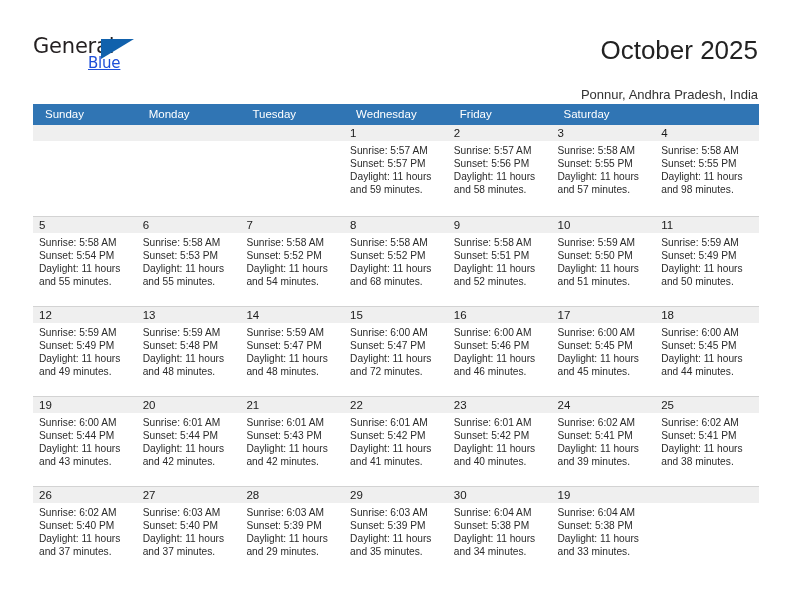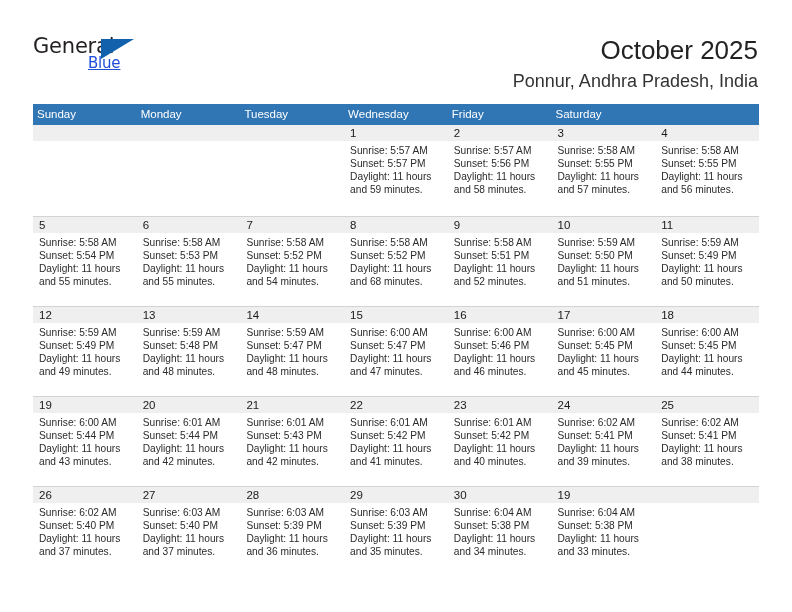--- a/index.html
+++ b/index.html
@@ -73,22 +73,22 @@
     top: 36px;
     font-size: 26px;
     color: #222222;
     text-align: center;
     white-space: nowrap;
     line-height: 1.1;
   }
   .subtitle {
     position: absolute;
     right: 34px;
-    top: 72px;
-    font-size: 18px;
+    top: 88px;
+    font-size: 13px;
     color: #333333;
     text-align: right;
     white-space: nowrap;
     line-height: 1.1;
   }
 
   
   .calendar {
     position: absolute;
     left: 33px;
@@ -100,21 +100,21 @@
     width: 726px;
     background: #3075b4;
   }
   .dow-cell {
     flex: 0 0 103.71px;
     width: 103.71px;
     height: 21px;
     line-height: 21px;
     color: #ffffff;
     font-size: 11.5px;
-    padding-left: 4px;
+    padding-left: 12px;
     box-sizing: border-box;
     overflow: hidden;
     white-space: nowrap;
   }
 
   .week-row {
     display: flex;
     width: 726px;
     height: 90px;
     border-top: 1px solid #ffffff;
@@ -224,21 +224,21 @@
               <div>Daylight: 11 hours</div>
               <div>and 57 minutes.</div>
             </div>
           </div>
           <div class="day-cell">
             <div class="day-num-band">4</div>
             <div class="day-info">
               <div>Sunrise: 5:58 AM</div>
               <div>Sunset: 5:55 PM</div>
               <div>Daylight: 11 hours</div>
-              <div>and 56 minutes.</div>
+              <div>and 98 minutes.</div>
             </div>
           </div>
         </div>
         <div class="week-row">
           <div class="day-cell">
             <div class="day-num-band">5</div>
             <div class="day-info">
               <div>Sunrise: 5:58 AM</div>
               <div>Sunset: 5:54 PM</div>
               <div>Daylight: 11 hours</div>
@@ -327,21 +327,21 @@
               <div>Daylight: 11 hours</div>
               <div>and 48 minutes.</div>
             </div>
           </div>
           <div class="day-cell">
             <div class="day-num-band">15</div>
             <div class="day-info">
               <div>Sunrise: 6:00 AM</div>
               <div>Sunset: 5:47 PM</div>
               <div>Daylight: 11 hours</div>
-              <div>and 47 minutes.</div>
+              <div>and 72 minutes.</div>
             </div>
           </div>
           <div class="day-cell">
             <div class="day-num-band">16</div>
             <div class="day-info">
               <div>Sunrise: 6:00 AM</div>
               <div>Sunset: 5:46 PM</div>
               <div>Daylight: 11 hours</div>
               <div>and 46 minutes.</div>
             </div>
@@ -448,21 +448,21 @@
               <div>Daylight: 11 hours</div>
               <div>and 37 minutes.</div>
             </div>
           </div>
           <div class="day-cell">
             <div class="day-num-band">28</div>
             <div class="day-info">
               <div>Sunrise: 6:03 AM</div>
               <div>Sunset: 5:39 PM</div>
               <div>Daylight: 11 hours</div>
-              <div>and 36 minutes.</div>
+              <div>and 29 minutes.</div>
             </div>
           </div>
           <div class="day-cell">
             <div class="day-num-band">29</div>
             <div class="day-info">
               <div>Sunrise: 6:03 AM</div>
               <div>Sunset: 5:39 PM</div>
               <div>Daylight: 11 hours</div>
               <div>and 35 minutes.</div>
             </div>

